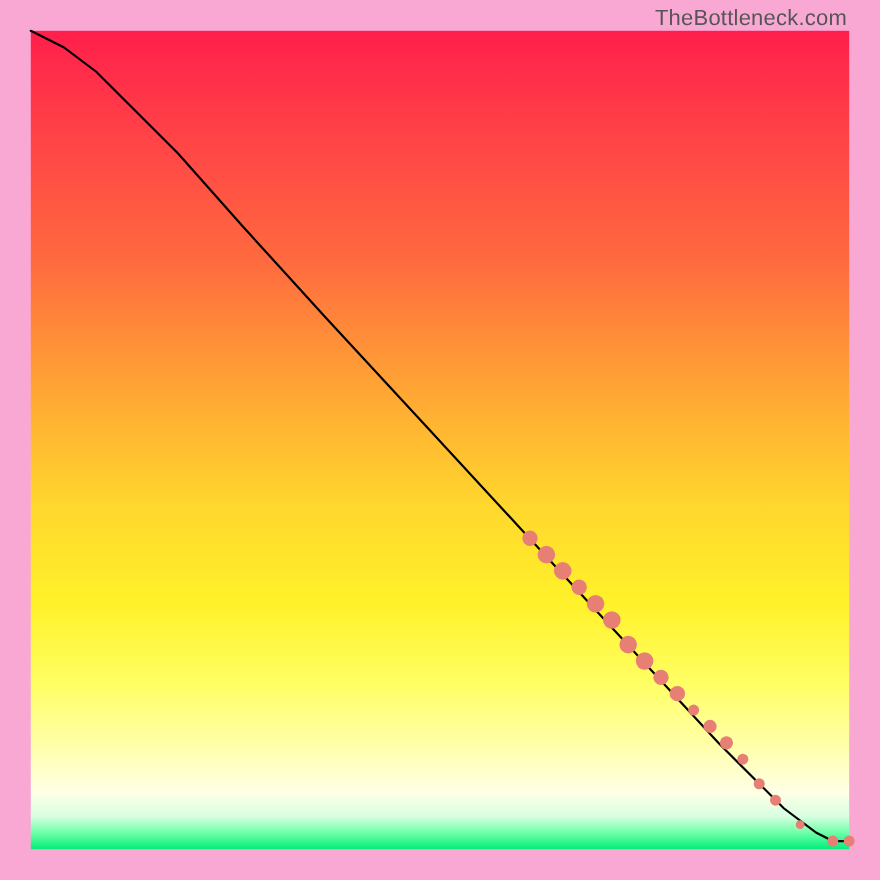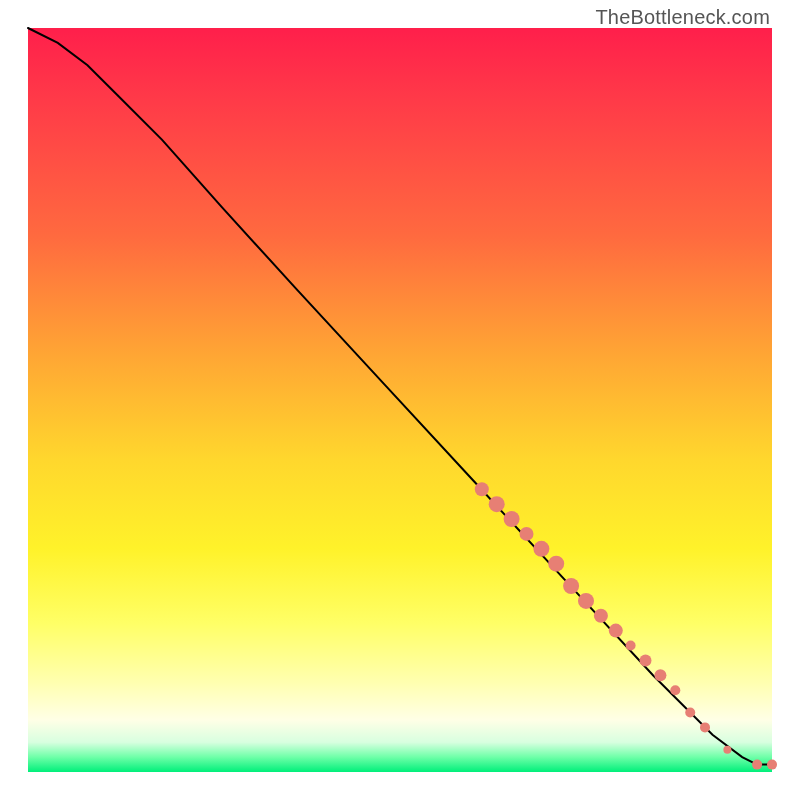--- a/index.html
+++ b/index.html
@@ -8,21 +8,21 @@
     width: 800px;
     height: 800px;
     background: #000;
     font-family: Arial, Helvetica, sans-serif;
     overflow: hidden;
   }
   .stage {
     position: relative;
     width: 800px;
     height: 800px;
-    background: #ffffff;
+    background: #f9a8d4;
   }
   .plot {
     position: absolute;
     left: 28px;
     top: 28px;
     width: 744px;
     height: 744px;
     
     background: linear-gradient(
       to bottom,

